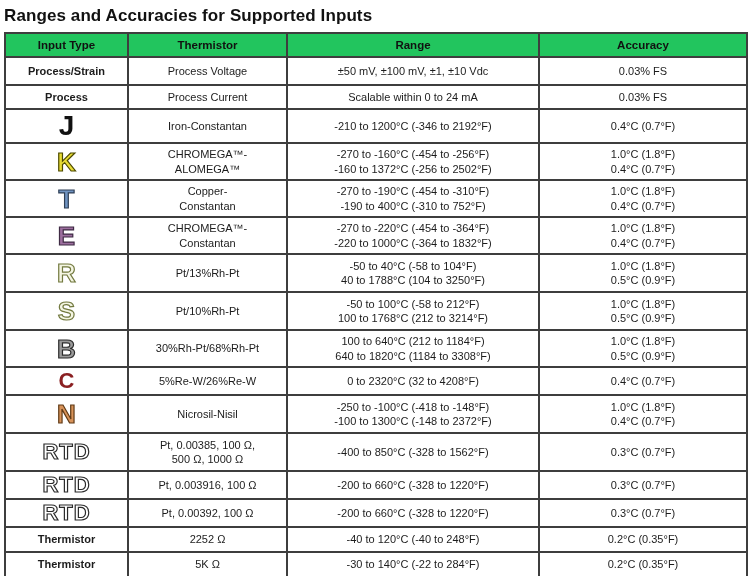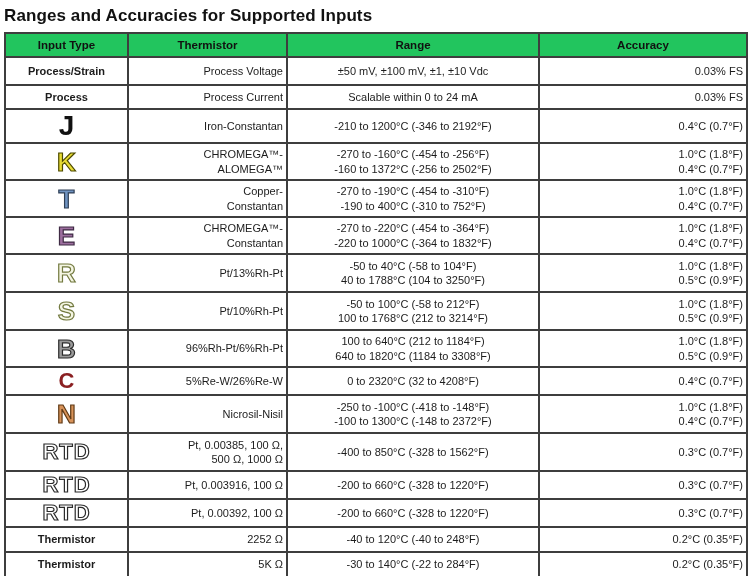--- a/index.html
+++ b/index.html
@@ -24,23 +24,23 @@
     background:#22c55e;
     font-size:11.5px;font-weight:bold;
     height:18px;padding:2px 2px;text-align:center;color:#111;
   }
   th.th-desc{text-align:left;padding-left:7px;}
   table.spec td{
     font-size:11px;line-height:1.3;vertical-align:middle;
     white-space:pre-line;padding:2px 3px;color:#1c1c1c;
   }
   td.cell-type{text-align:center;padding:1px;border-radius:7px;}
-  td.cell-desc{text-align:right;padding-left:7px;border-radius:12px;}
+  td.cell-desc{text-align:center;padding-left:7px;border-radius:12px;}
   td.cell-range{text-align:center;}
-  td.cell-acc{text-align:right;}
+  td.cell-acc{text-align:center;}
   .type-text{font-weight:bold;font-size:11px;white-space:pre-line;}
   .type-letter{
     font-weight:bold;font-size:26px;line-height:1;display:inline-block;
   }
   .s-letter-j{font-size:28px;}
   .s-letter-c{font-size:22px;}
   .type-rtd{
     font-weight:bold;font-size:22px;line-height:1;display:inline-block;
     letter-spacing:1px;
   }
@@ -123,21 +123,21 @@
         <tr style="height: 38px;">
           <td class="cell-type"><span class="type-letter s-letter-s" style="color: rgb(244, 245, 226); -webkit-text-stroke: 1.2px rgb(114, 121, 63);">S</span></td>
           <td class="cell-desc">Pt/10%Rh-Pt</td>
           <td class="cell-range">-50 to 100°C (-58 to 212°F)
 100 to 1768°C (212 to 3214°F)</td>
           <td class="cell-acc">1.0°C (1.8°F)
 0.5°C (0.9°F)</td>
         </tr>
         <tr style="height: 37px;">
           <td class="cell-type"><span class="type-letter s-letter-b" style="color: rgb(154, 154, 154); -webkit-text-stroke: 1.2px rgb(43, 43, 43);">B</span></td>
-          <td class="cell-desc">96%Rh-Pt/6%Rh-Pt</td>
+          <td class="cell-desc">30%Rh-Pt/68%Rh-Pt</td>
           <td class="cell-range">100 to 640°C (212 to 1184°F)
 640 to 1820°C (1184 to 3308°F)</td>
           <td class="cell-acc">1.0°C (1.8°F)
 0.5°C (0.9°F)</td>
         </tr>
         <tr style="height: 25px;">
           <td class="cell-type"><span class="type-letter s-letter-c" style="color: rgb(139, 32, 34);">C</span></td>
           <td class="cell-desc">5%Re-W/26%Re-W</td>
           <td class="cell-range">0 to 2320°C (32 to 4208°F)</td>
           <td class="cell-acc">0.4°C (0.7°F)</td>

